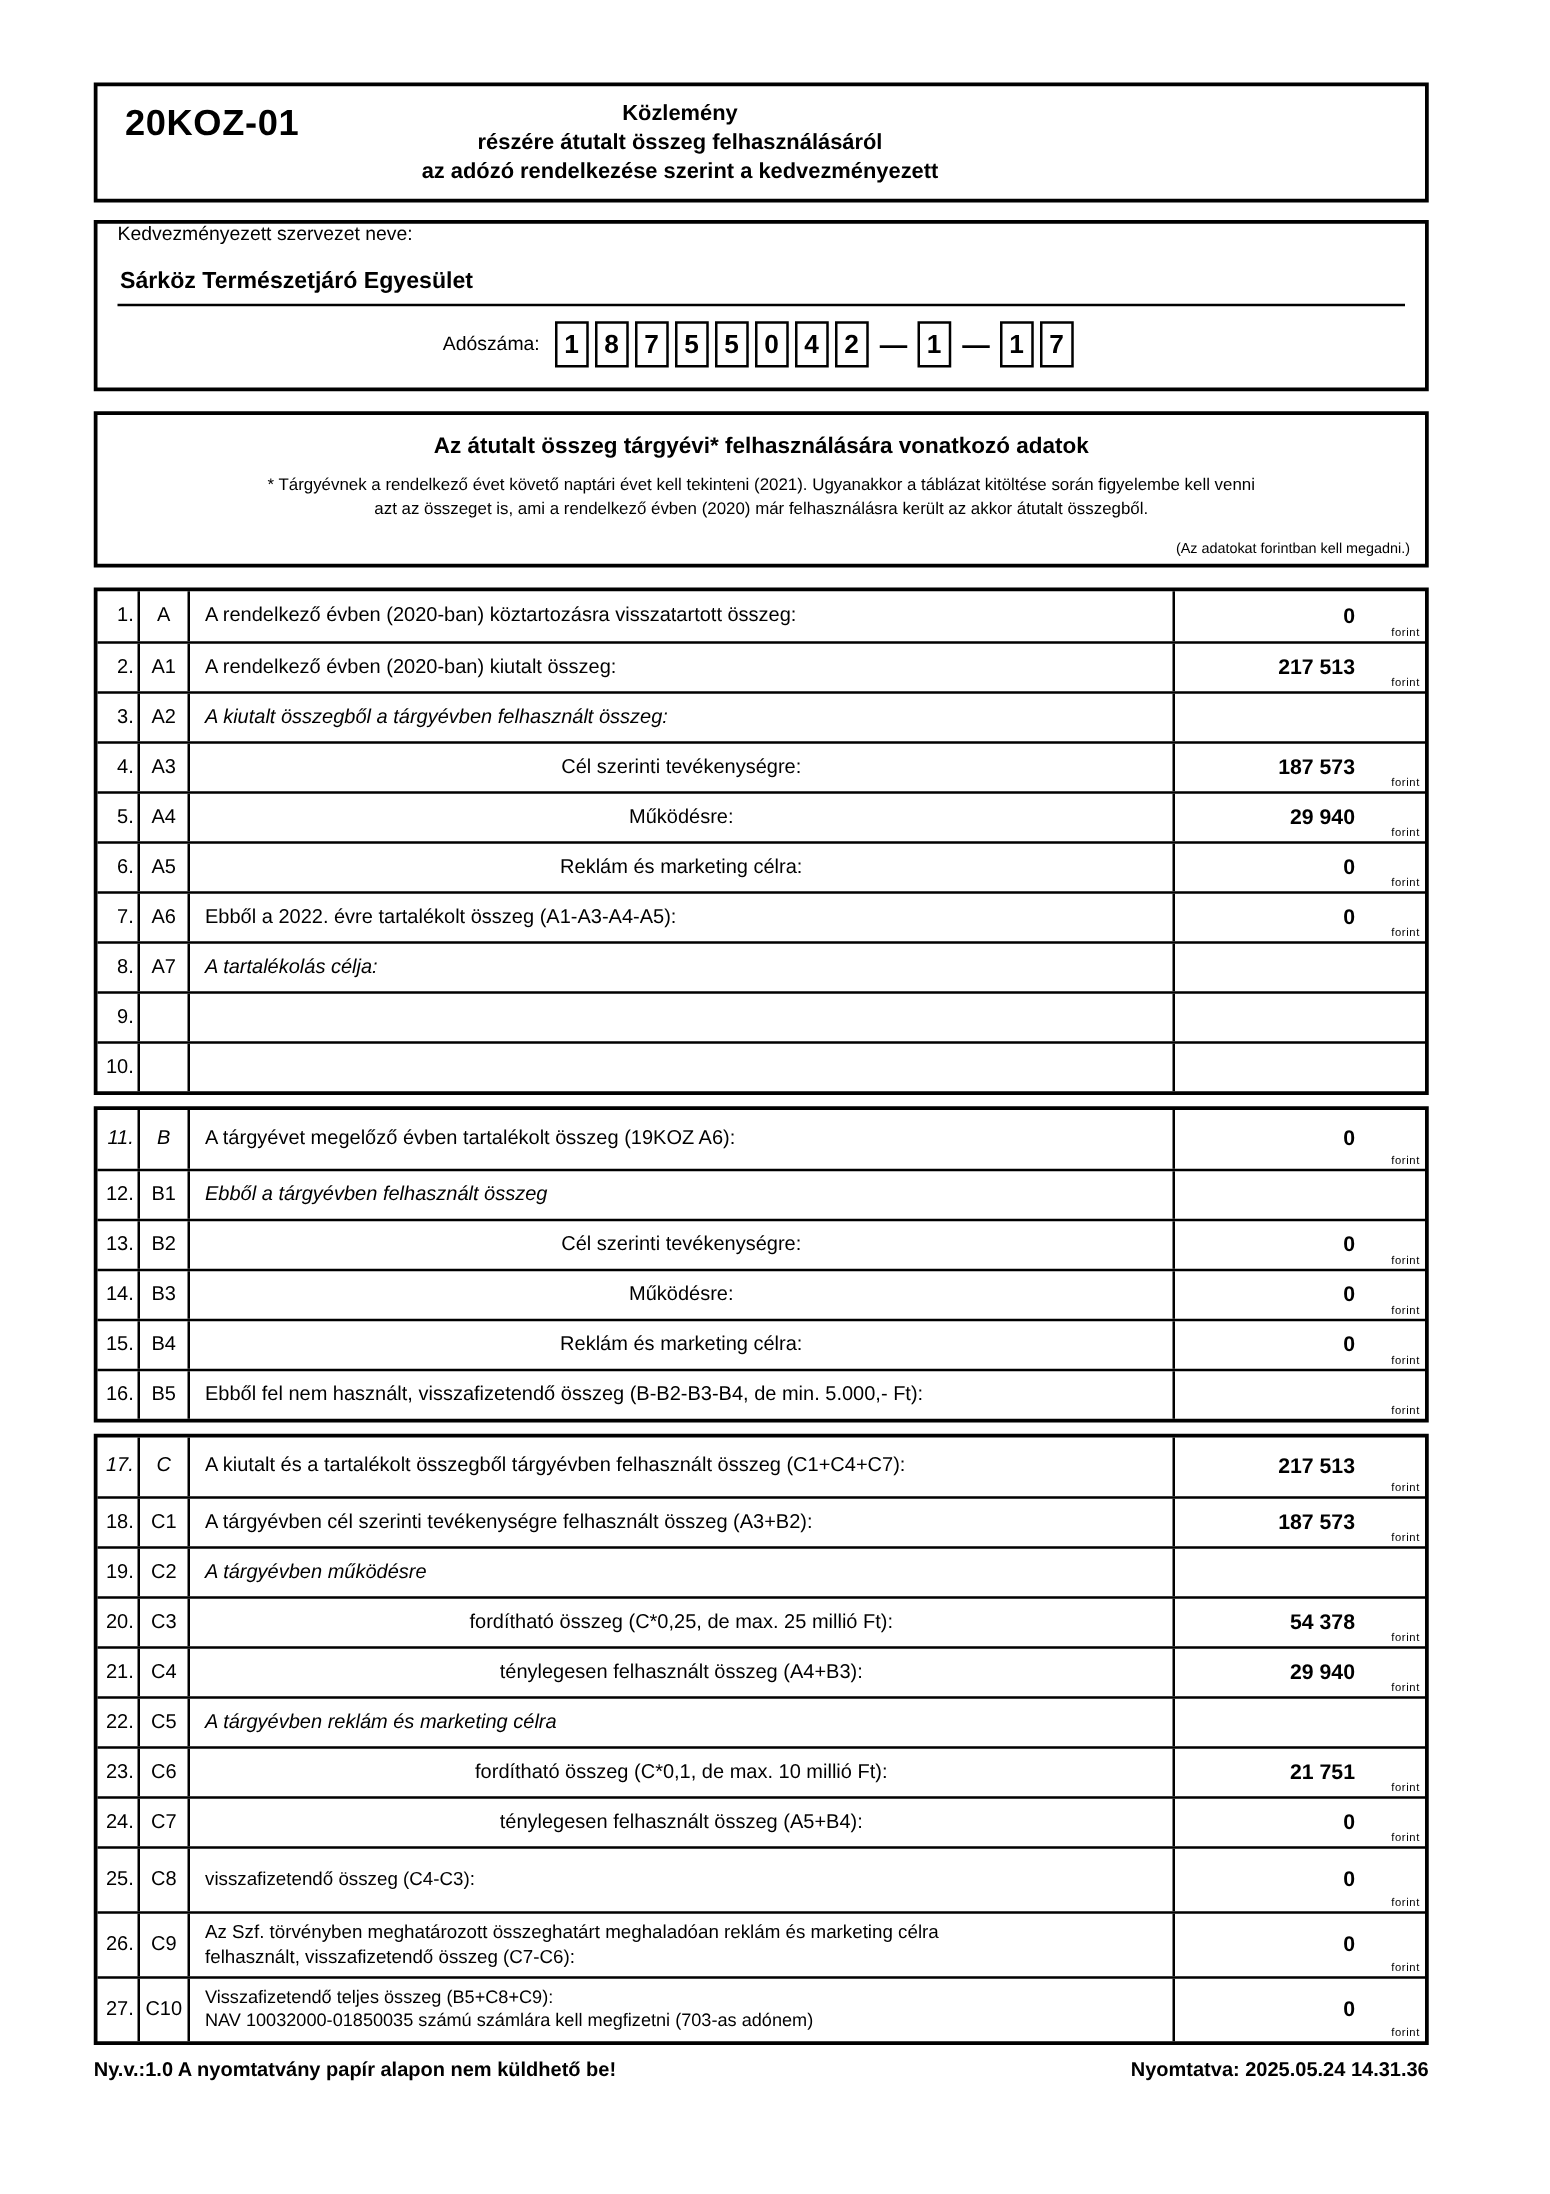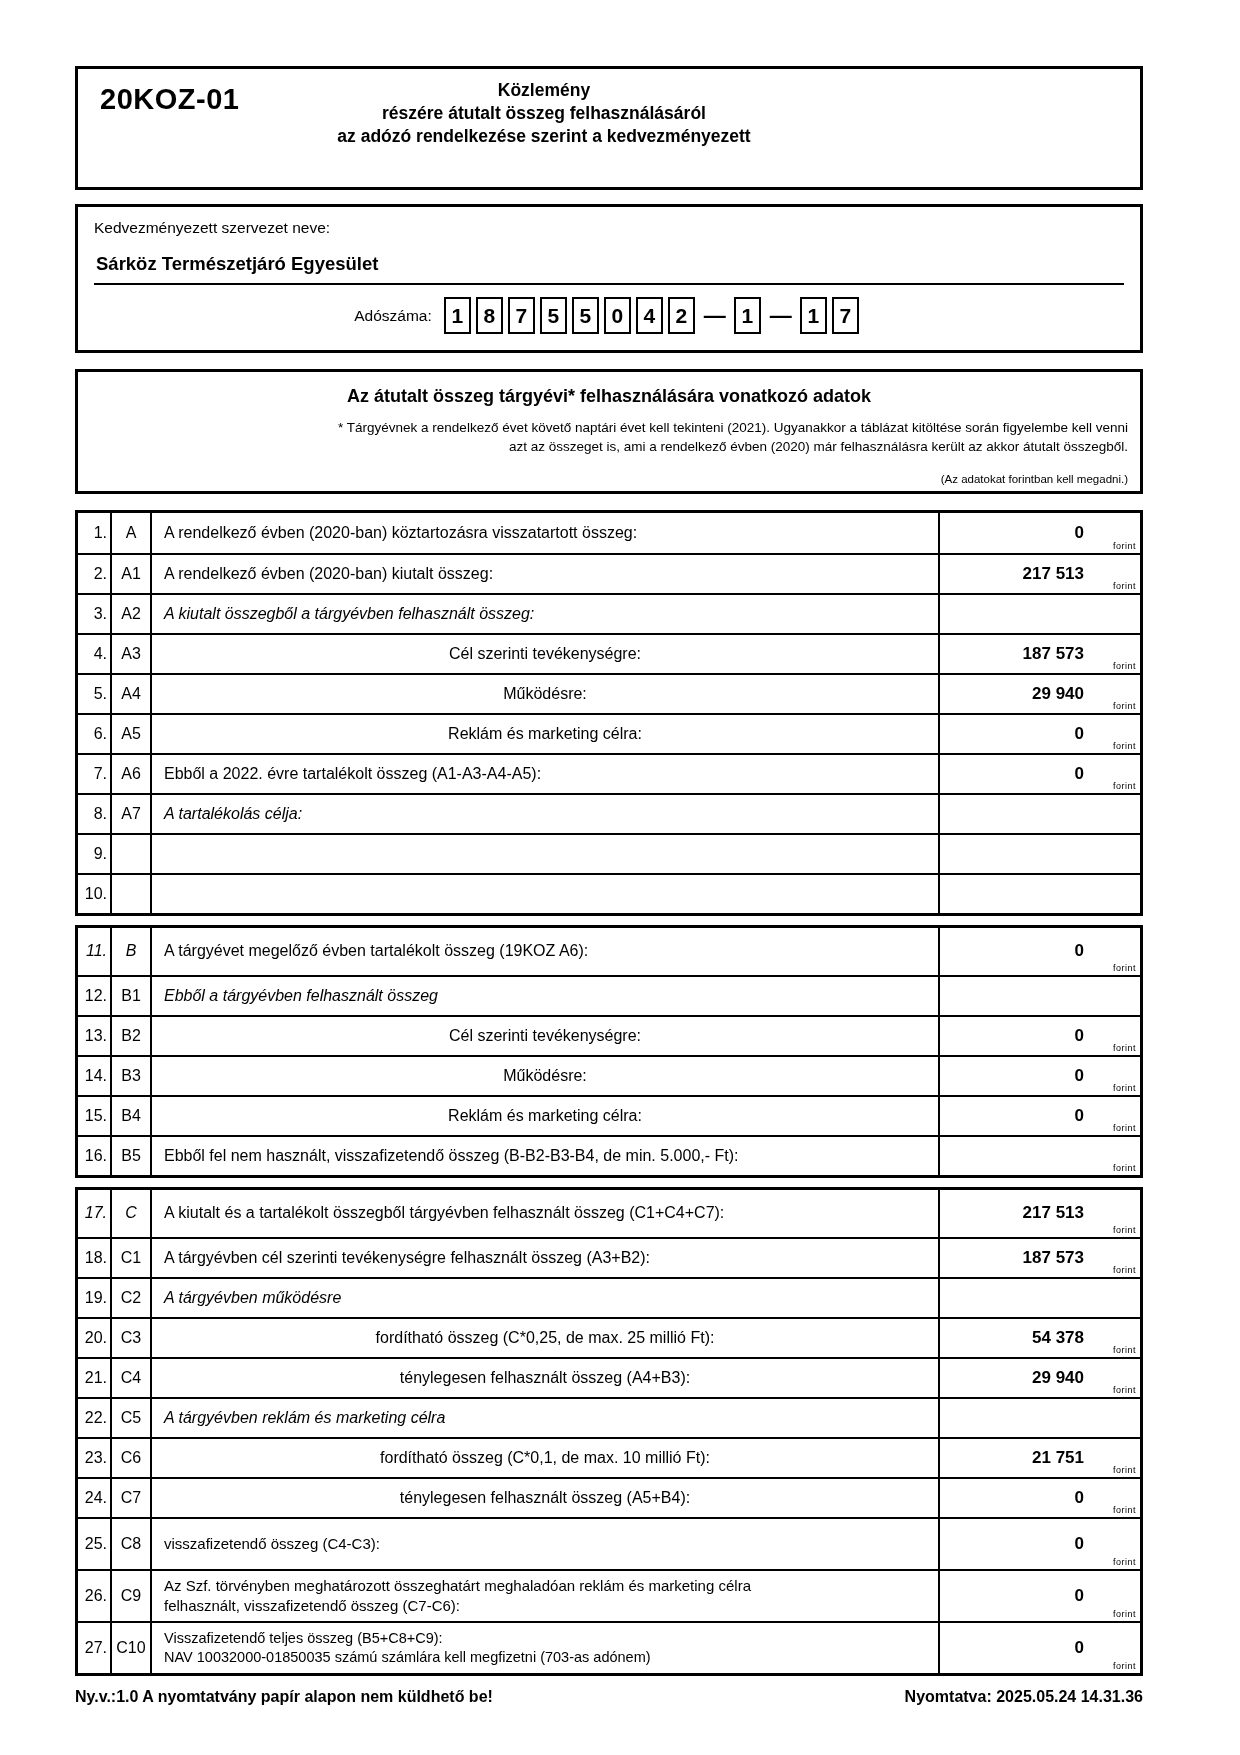--- a/index.html
+++ b/index.html
@@ -6,39 +6,39 @@
   html,body { margin:0; padding:0; }
   body {
     width:1240px; height:1755px; background:#ffffff; color:#000;
     font-family:"Liberation Sans","DejaVu Sans",sans-serif;
     -webkit-font-smoothing:antialiased;
   }
   .page { position:relative; padding:66px 97px 0 75px; width:1240px; }
   .box { border:3px solid #000; background:#fff; }
 
   
-  .header-box { position:relative; height:124px; margin-bottom:14px; }
+  .header-box { position:relative; height:96px; margin-bottom:14px; }
   .form-code { position:absolute; left:22px; top:14px; font-size:29px; font-weight:bold; letter-spacing:.5px; }
   .header-title { position:absolute; left:60px; right:190px; top:10px; text-align:center;
                   font-weight:bold; font-size:17.5px; line-height:1.3; }
 
   
-  .bene-box { padding:12px 16px 16px 16px; margin-bottom:16px; }
+  .bene-box { padding:0 16px 16px 16px; margin-bottom:16px; }
   .bene-label { font-size:15.5px; }
   .bene-name { font-size:18.5px; font-weight:bold; padding:16px 0 8px 2px; border-bottom:2px solid #000; }
   .tax-row { display:flex; align-items:center; margin-top:12px; font-size:15.5px;justify-content:center; }
   .tax-label { margin-right:12px; }
   .digit-box { width:27px; height:37px; border:2px solid #000; font-weight:bold; font-size:21px;
                display:flex; align-items:center; justify-content:center; margin-right:5px; }
   .tax-dash { font-weight:bold; font-size:22px; margin:0 8px 0 4px; }
 
   
   .section-box { padding:10px 12px 6px 12px; margin-bottom:16px; }
   .section-title { text-align:center; font-weight:bold; font-size:18px; margin:4px 0 12px 0; }
-  .section-footnote { text-align:right; font-size:13.5px; line-height:1.4; }
+  .section-footnote { text-align:center; font-size:13.5px; line-height:1.4; }
   .forint-note { text-align:right; font-size:11.5px; margin-top:16px; }
 
   
   .table-box { margin-bottom:9px; }
   .trow { display:flex; border-top:2px solid #000; min-height:40px; align-items:stretch; }
   .trow:first-child { border-top:none; }
   .trow.head-row { min-height:47px; }
   .trow.tall { min-height:52px;justify-content:space-between; }
   .c-num { flex:0 0 34px; display:flex; align-items:center; justify-content:flex-end;
            padding-right:3px; font-size:16px; border-right:2px solid #000; }

